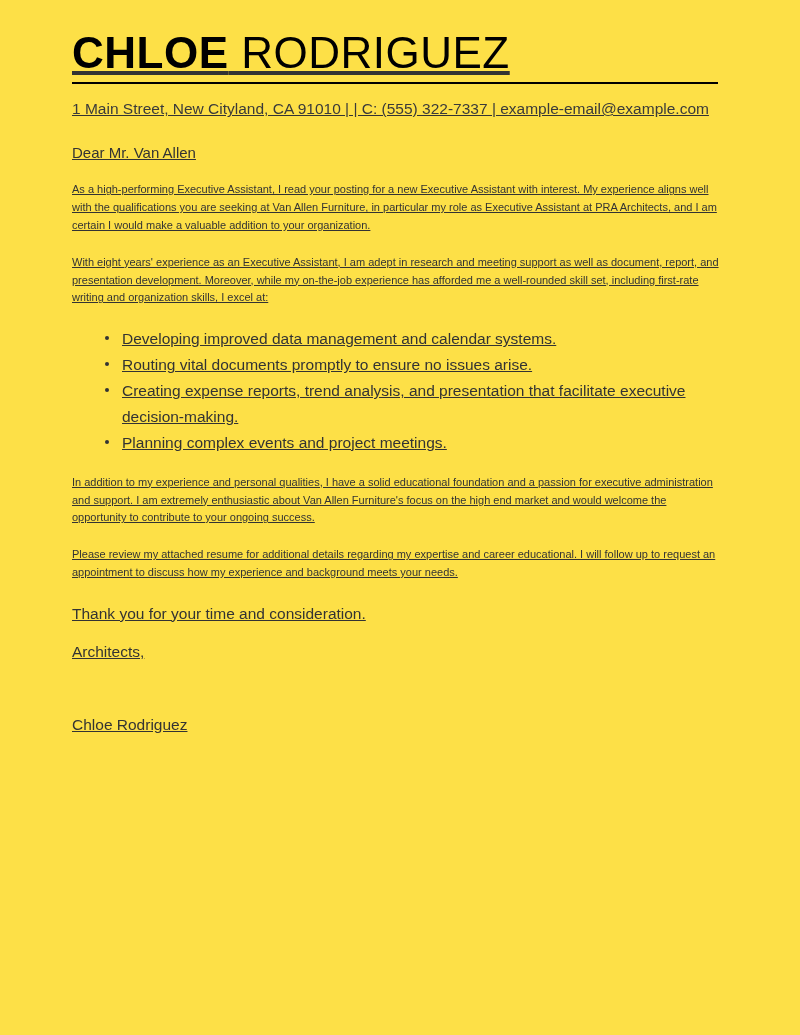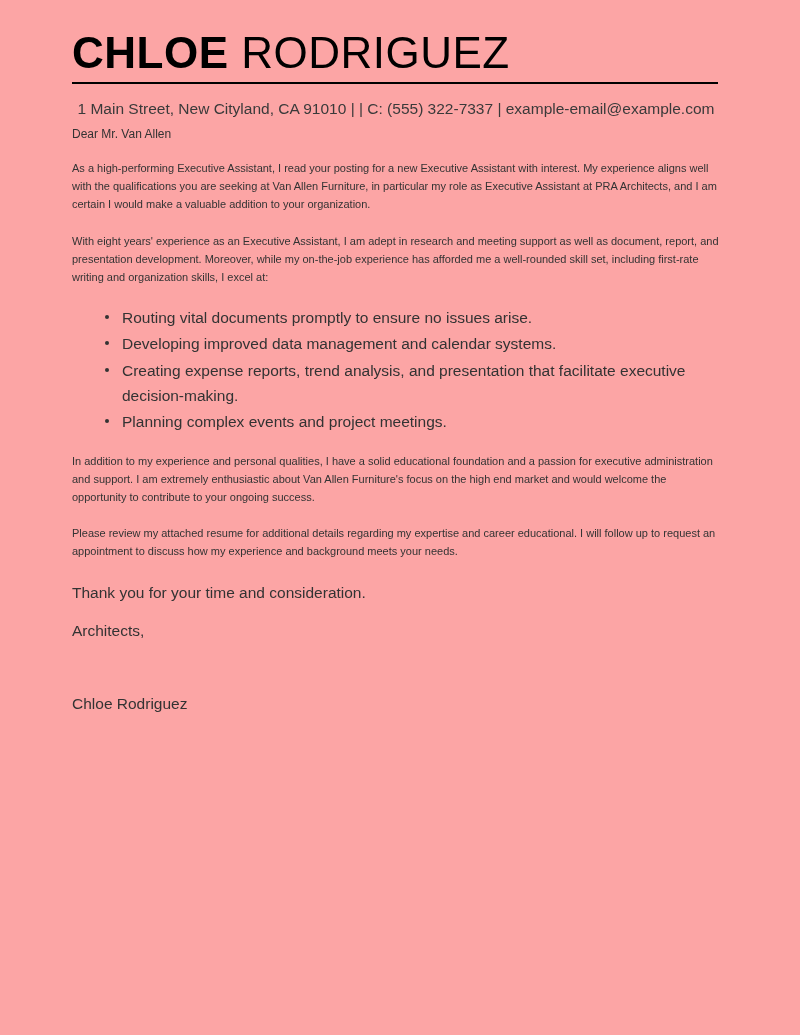--- a/index.html
+++ b/index.html
@@ -12,23 +12,24 @@
     background: #ffffff;
     font-family: "Liberation Sans", sans-serif;
     color: #333333;
     overflow: hidden;
   }
 
   .page {
     position: relative;
     width: 800px;
     height: 1035px;
-    background: #fca5a5;
+    background: #fde047;
     box-sizing: border-box;
     padding: 0 72px;
+    text-decoration: underline;
   }
 
   
   .letterhead {
     padding-top: 30px;
   }
 
   .name-line {
     font-size: 44px;
     line-height: 1.05;
@@ -48,28 +49,27 @@
     border: none;
     border-top: 2px solid #000000;
     margin: 0 0 12px 0;
     width: 646px;
   }
 
   .contact {
     font-size: 15.5px;
     line-height: 1.62;
     color: #3a3a3a;
-    margin: 0 0 4px 0;
+    margin: 0 0 20px 0;
     max-width: 648px;
-    text-align: center;
   }
 
   
   .salutation {
-    font-size: 12px;
+    font-size: 15px;
     line-height: 1.6;
     margin: 0 0 16px 0;
     color: #333333;
   }
 
   .para {
     font-size: 11px;
     line-height: 1.62;
     margin: 0 0 19px 0;
     max-width: 648px;
@@ -138,22 +138,22 @@
   </div>
 
   <div class="body">
     <p class="salutation">Dear Mr. Van Allen</p>
 
     <p class="para">As a high-performing Executive Assistant, I read your posting for a new Executive Assistant with interest. My experience aligns well with the qualifications you are seeking at Van Allen Furniture, in particular my role as Executive Assistant at PRA Architects, and I am certain I would make a valuable addition to your organization.</p>
 
     <p class="para">With eight years' experience as an Executive Assistant, I am adept in research and meeting support as well as document, report, and presentation development. Moreover, while my on-the-job experience has afforded me a well-rounded skill set, including first-rate writing and organization skills, I excel at:</p>
 
     <ul class="bullets">
+      <li>Developing improved data management and calendar systems.</li>
       <li>Routing vital documents promptly to ensure no issues arise.</li>
-      <li>Developing improved data management and calendar systems.</li>
       <li>Creating expense reports, trend analysis, and presentation that facilitate executive decision-making.</li>
       <li>Planning complex events and project meetings.</li>
     </ul>
 
     <p class="para">In addition to my experience and personal qualities, I have a solid educational foundation and a passion for executive administration and support. I am extremely enthusiastic about Van Allen Furniture's focus on the high end market and would welcome the opportunity to contribute to your ongoing success.</p>
 
     <p class="para">Please review my attached resume for additional details regarding my expertise and career educational. I will follow up to request an appointment to discuss how my experience and background meets your needs.</p>
 
     <p class="closing">Thank you for your time and consideration.</p>
 

